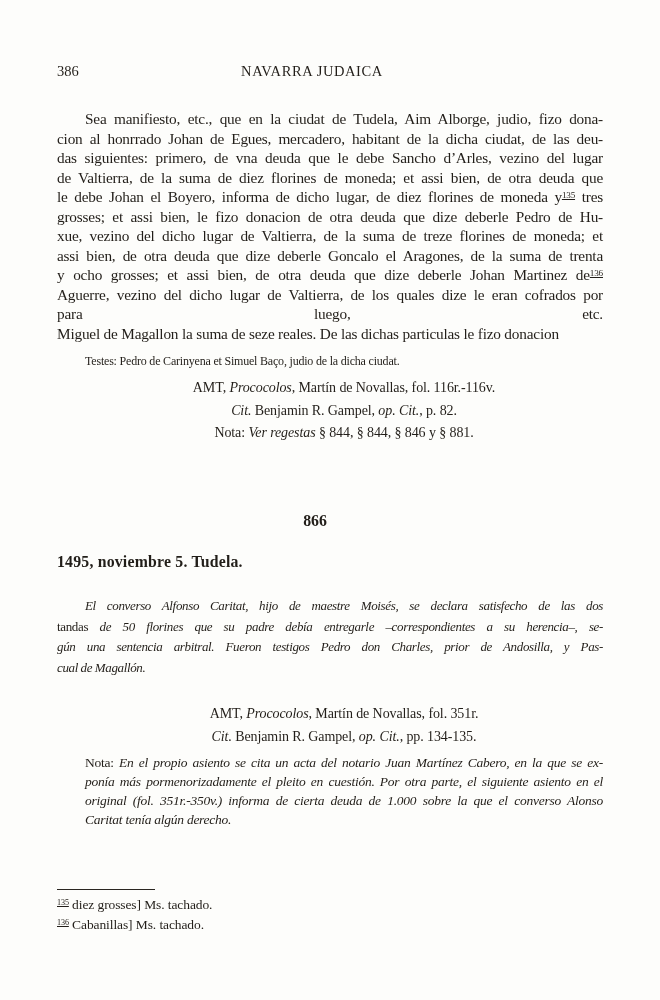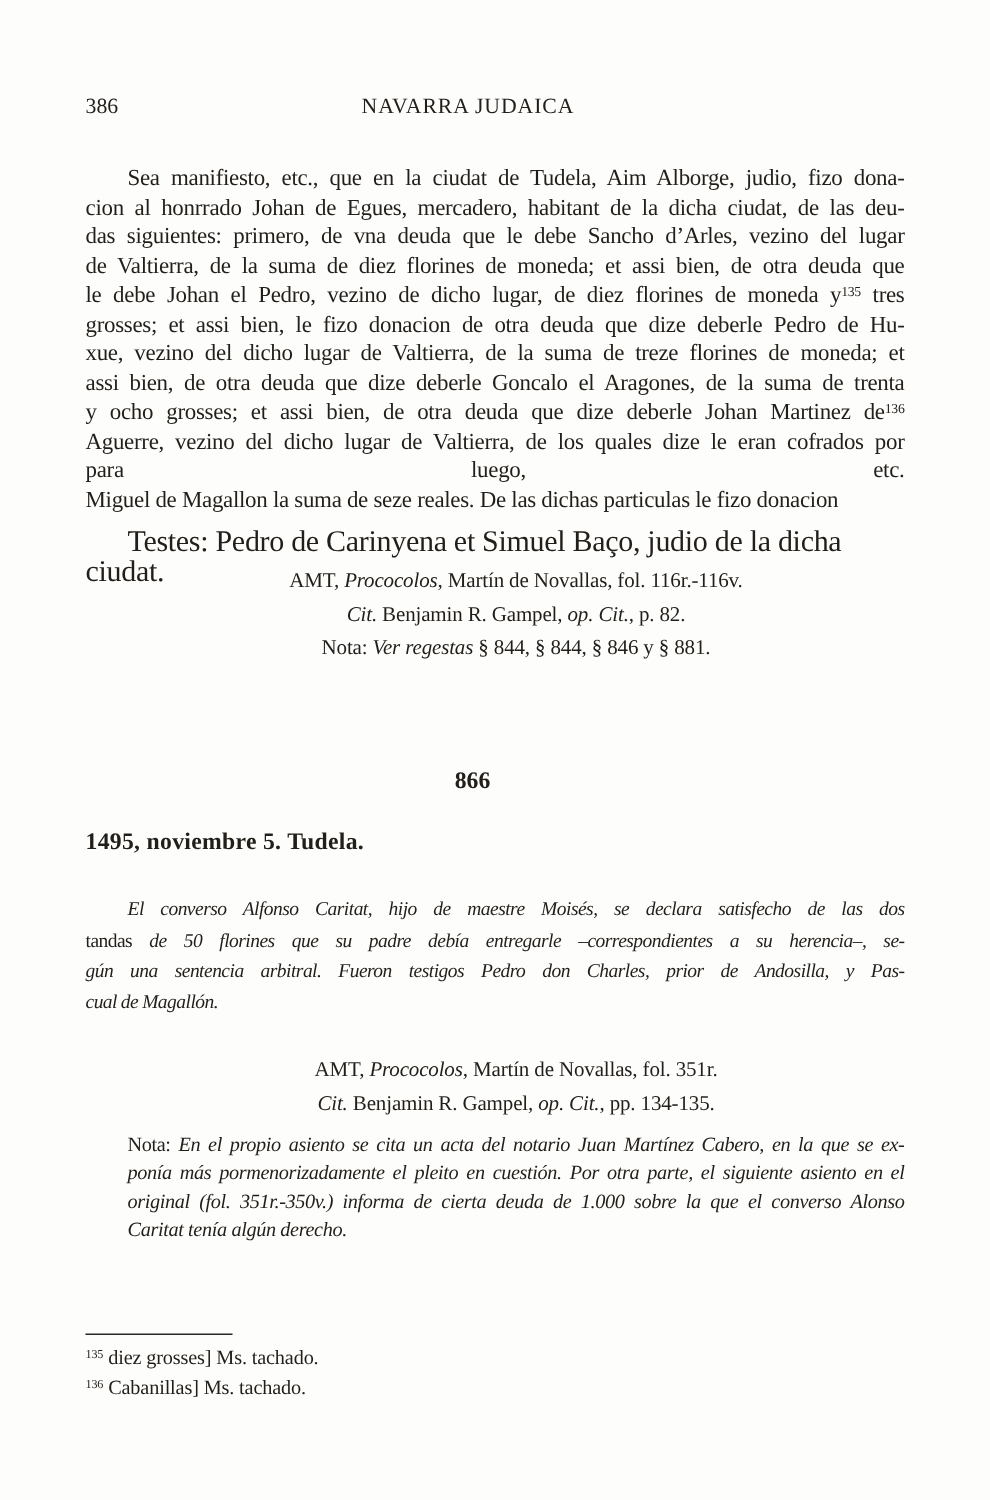--- a/index.html
+++ b/index.html
@@ -29,21 +29,21 @@
   .tline { text-align: justify; text-align-last: justify; }
   .justified .tline:last-child { text-align-last: left; }
   .indent-first .tline:first-child { text-indent: 28px; }
 
   .body-para {
     position: absolute; top: 109px; left: 57px; width: 546px;
     font-size: 15.3px; line-height: 19.5px; letter-spacing: -0.2px;
   }
   .testes {
     position: absolute; top: 352px; left: 57px; width: 546px;
-    font-size: 20px; line-height: 19.5px; letter-spacing: -0.2px;
+    font-size: 12px; line-height: 19.5px; letter-spacing: -0.2px;
     text-indent: 28px; margin: 0;
   }
   .refs {
     position: absolute; left: 85px; width: 518px;
     font-size: 14px;
   }
   .refs-a { top: 377px; }
   .refs-b { top: 703px; }
   .ref { margin: 0; line-height: 22.5px; letter-spacing: -0.1px; text-align: center; }
 
@@ -78,40 +78,40 @@
     width: 98px; height: 0;
     border-top: 1.6px solid #2a2621;
     margin: 6px 0 5px 0;
   }
   .fn { margin: 0; }
 
   .italic { font-style: italic; }
   .roman  { font-style: normal; }
   sup {
     font-size: 0.6em; line-height: 0;
-    vertical-align: baseline; position: relative; top: -0.45em;
+    vertical-align: baseline; position: relative; top: -0.45em; text-decoration: underline;
   }
 </style>
 </head>
 <body>
 
 <div class="page">
 
   <header class="pagehead">
     <span class="pagenum">386</span>
     <span class="running-title">NAVARRA JUDAICA</span>
   </header>
 
   <section>
     <div class="body-para justified indent-first">
         <div class="tline">Sea manifiesto, etc., que en la ciudat de Tudela, Aim Alborge, judio, fizo dona-</div>
         <div class="tline">cion al honrrado Johan de Egues, mercadero, habitant de la dicha ciudat, de las deu-</div>
         <div class="tline">das siguientes: primero, de vna deuda que le debe Sancho d’Arles, vezino del lugar</div>
         <div class="tline">de Valtierra, de la suma de diez florines de moneda; et assi bien, de otra deuda que</div>
-        <div class="tline"><span>le debe Johan el Pedro, vezino de dicho lugar, de diez florines de moneda y</span><sup>135</sup><span> tres</span></div>
+        <div class="tline"><span>le debe Johan el Boyero, informa de dicho lugar, de diez florines de moneda y</span><sup>135</sup><span> tres</span></div>
         <div class="tline">grosses; et assi bien, le fizo donacion de otra deuda que dize deberle Pedro de Hu-</div>
         <div class="tline">xue, vezino del dicho lugar de Valtierra, de la suma de treze florines de moneda; et</div>
         <div class="tline">assi bien, de otra deuda que dize deberle Goncalo el Aragones, de la suma de trenta</div>
         <div class="tline"><span>y ocho grosses; et assi bien, de otra deuda que dize deberle Johan Martinez de</span><sup>136</sup></div>
         <div class="tline">Aguerre, vezino del dicho lugar de Valtierra, de los quales dize le eran cofrados por</div>
         <div class="tline">para luego, etc.</div>
         <div class="tline">Miguel de Magallon la suma de seze reales. De las dichas particulas le fizo donacion</div>
       </div>
 
     <p class="testes">Testes: Pedro de Carinyena et Simuel Baço, judio de la dicha ciudat.</p>

